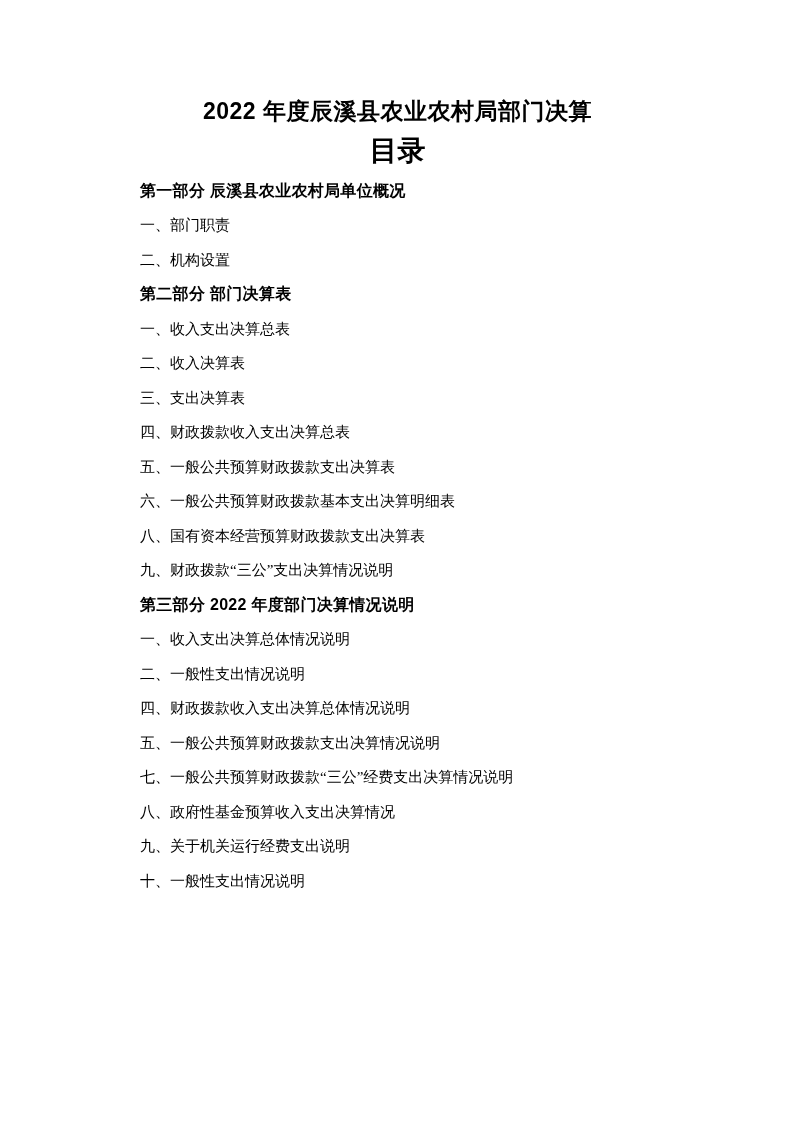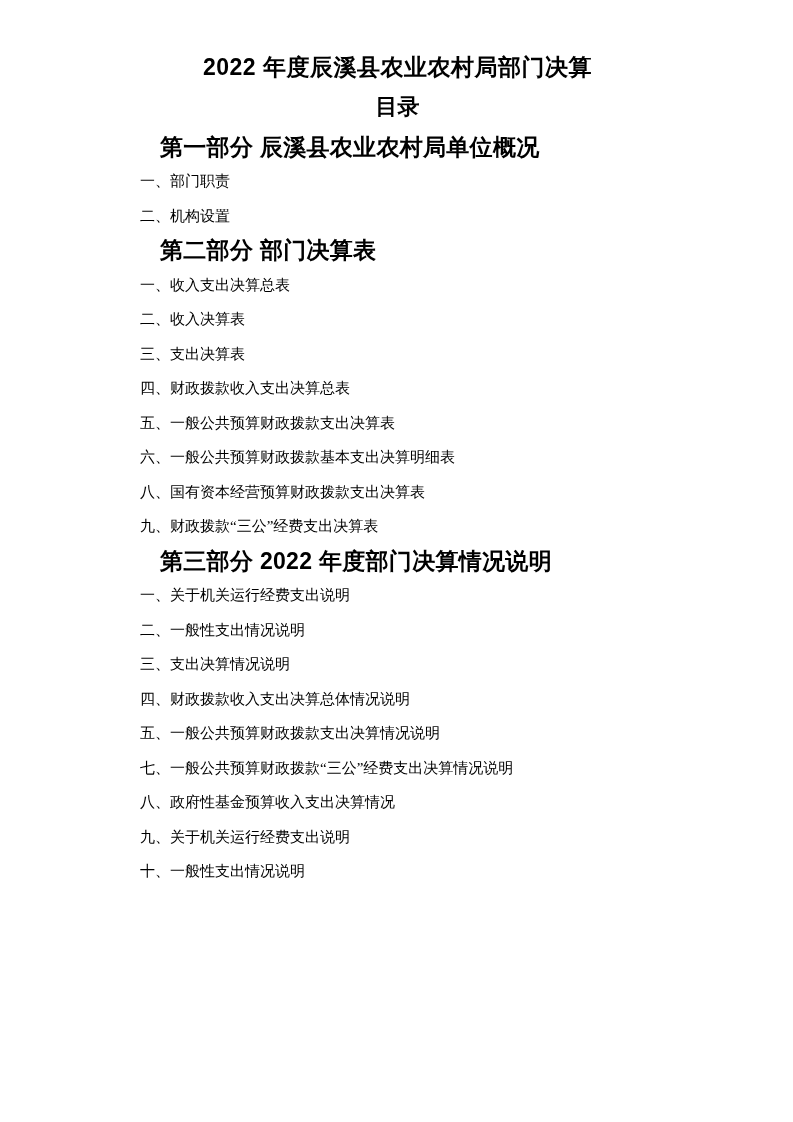--- a/index.html
+++ b/index.html
@@ -12,53 +12,52 @@
     width: 793px;
     height: 1122px;
     background: #ffffff;
     color: #000000;
     box-sizing: border-box;
     padding: 0 138px 0 140px;
     overflow: hidden;
     font-family: "Liberation Serif", "DejaVu Serif", serif;
   }
   .doc-title {
-    padding-top: 52px;
+    padding-top: 96px;
     font-family: "Liberation Sans", "DejaVu Sans", sans-serif;
     font-weight: bold;
     font-size: 23px;
     line-height: 30px;
     text-align: center;
     letter-spacing: 0.5px;
     white-space: nowrap;
   }
   .doc-subtitle {
     margin-top: 10px;
     font-family: "Liberation Sans", "DejaVu Sans", sans-serif;
     font-weight: bold;
-    font-size: 22px;
+    font-size: 28px;
     line-height: 30px;
     text-align: center;
   }
   .toc {
     margin-top: 8px;
   }
   .toc-line {
     height: 34.5px;
     display: flex;
     align-items: center;
     font-size: 15px;
     white-space: nowrap;
   }
   .toc-heading {
     font-family: "Liberation Sans", "DejaVu Sans", sans-serif;
     font-weight: bold;
-    font-size: 23px;
+    font-size: 16px;
     letter-spacing: 0.3px;
-    margin-left: 20px;
   }
 </style>
 </head>
 <body>
 
 <div class="page">
 
   <div class="doc-title">2022 年度辰溪县农业农村局部门决算</div>
 
   <div class="doc-subtitle">目录</div>
@@ -72,27 +71,26 @@
 
     <div class="toc-line toc-heading">第二部分 部门决算表</div>
 
     <div class="toc-line">一、收入支出决算总表</div>
     <div class="toc-line">二、收入决算表</div>
     <div class="toc-line">三、支出决算表</div>
     <div class="toc-line">四、财政拨款收入支出决算总表</div>
     <div class="toc-line">五、一般公共预算财政拨款支出决算表</div>
     <div class="toc-line">六、一般公共预算财政拨款基本支出决算明细表</div>
     <div class="toc-line">八、国有资本经营预算财政拨款支出决算表</div>
-    <div class="toc-line">九、财政拨款“三公”经费支出决算表</div>
+    <div class="toc-line">九、财政拨款“三公”支出决算情况说明</div>
 
     <div class="toc-line toc-heading">第三部分 2022 年度部门决算情况说明</div>
 
-    <div class="toc-line">一、关于机关运行经费支出说明</div>
+    <div class="toc-line">一、收入支出决算总体情况说明</div>
     <div class="toc-line">二、一般性支出情况说明</div>
-    <div class="toc-line">三、支出决算情况说明</div>
     <div class="toc-line">四、财政拨款收入支出决算总体情况说明</div>
     <div class="toc-line">五、一般公共预算财政拨款支出决算情况说明</div>
     <div class="toc-line">七、一般公共预算财政拨款“三公”经费支出决算情况说明</div>
     <div class="toc-line">八、政府性基金预算收入支出决算情况</div>
     <div class="toc-line">九、关于机关运行经费支出说明</div>
     <div class="toc-line">十、一般性支出情况说明</div>
 
   </div>
 
 </div>

